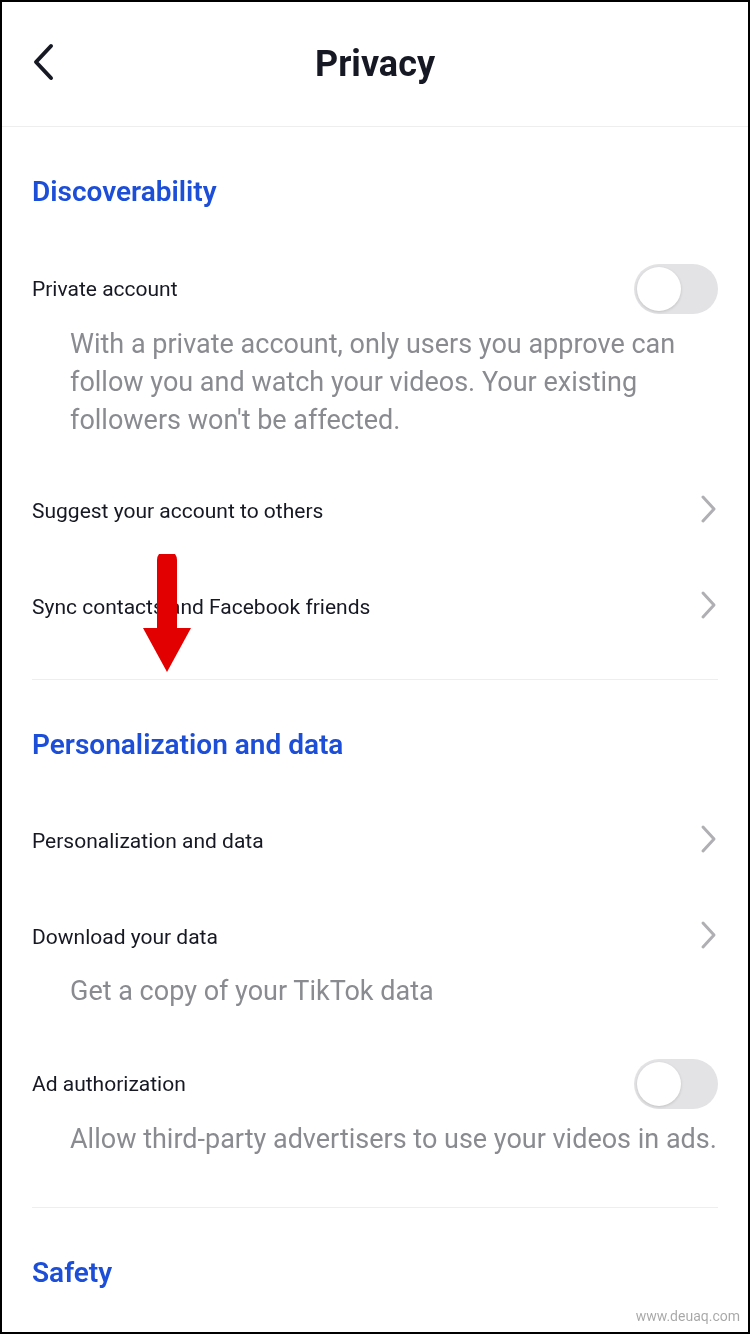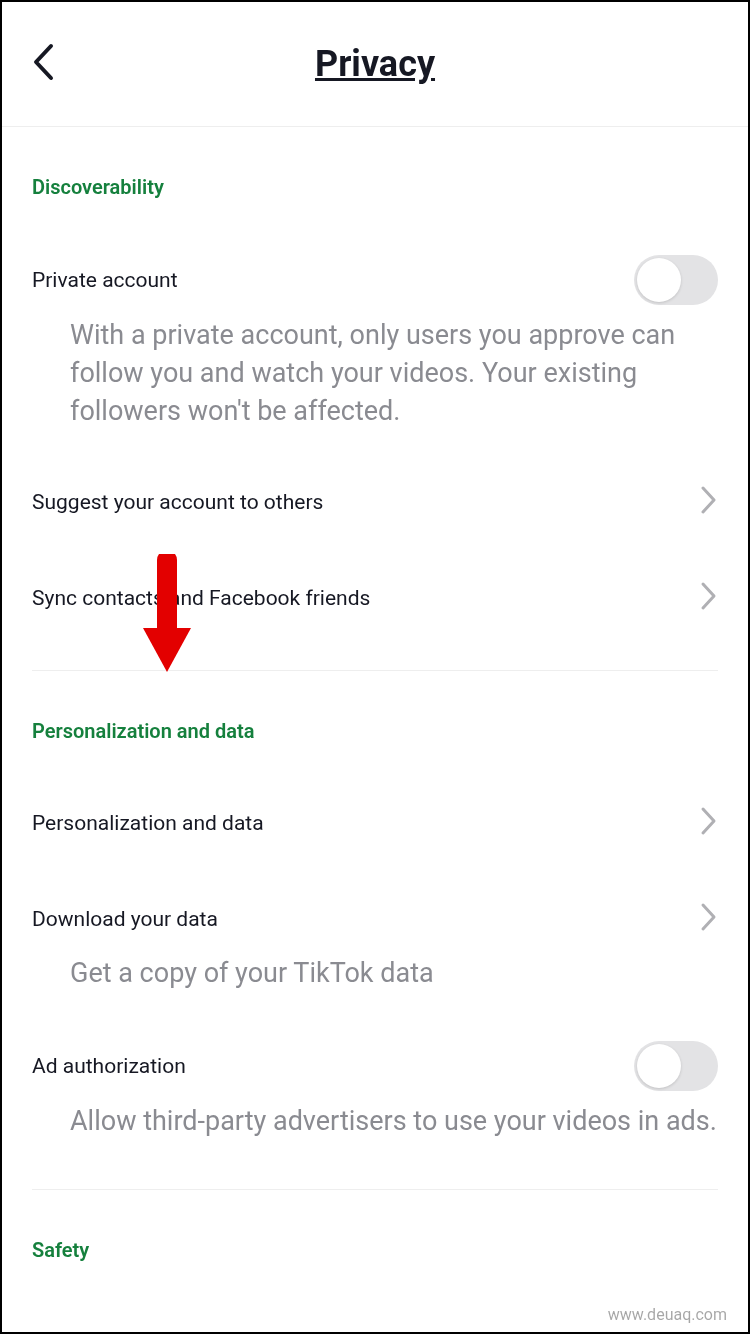--- a/index.html
+++ b/index.html
@@ -35,29 +35,28 @@
       width: 26px;
       height: 40px;
       stroke: #161823;
       stroke-width: 4;
       fill: none;
     }
     .title {
       font-size: 36px;
       font-weight: 700;
       color: #161823;
-      text-decoration: underline;
     }
     .content {
       padding: 0 30px;
     }
     .section-header {
-      font-size: 20px;
+      font-size: 28px;
       font-weight: 600;
-      color: #15803d;
+      color: #1d4ed8;
       padding-top: 48px;
       padding-bottom: 8px;
     }
     .setting-item {
       padding-top: 48px;
     }
     .setting-row {
       display: flex;
       align-items: center;
       justify-content: space-between;
@@ -111,23 +110,23 @@
       left: 135px;
       top: 552px;
       pointer-events: none;
     }
     .arrow-annotation svg {
       width: 60px;
       height: 120px;
     }
     .watermark {
       position: absolute;
-      right: 21px;
+      right: 8px;
       bottom: 8px;
-      font-size: 16px;
+      font-size: 14px;
       color: rgba(0,0,0,0.35);
     }
   </style>
 </head>
 <body>
 
 <div class="header">
   <div class="back-btn">
     <svg viewBox="0 0 26 40">
       <polyline points="21,4 6,20 21,36" stroke-linecap="round" stroke-linejoin="round"></polyline>

